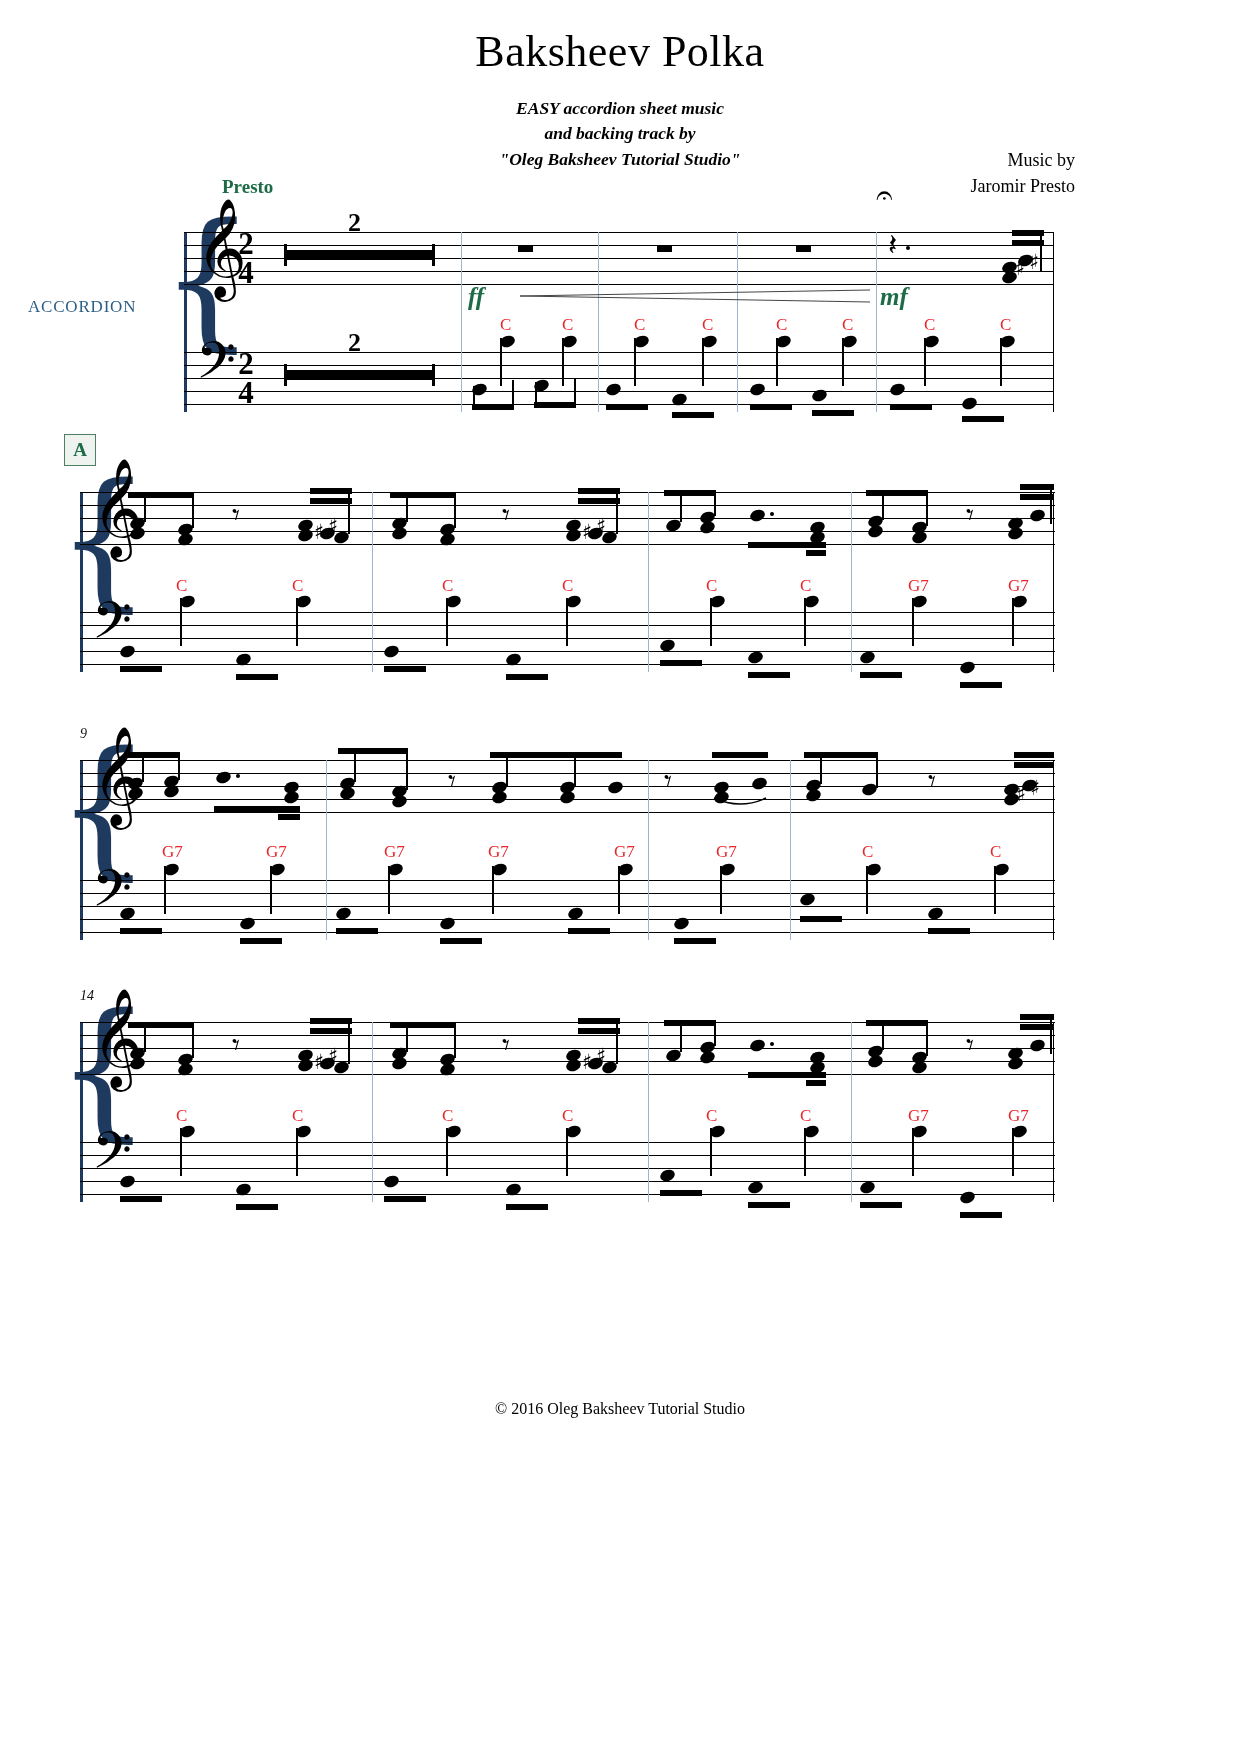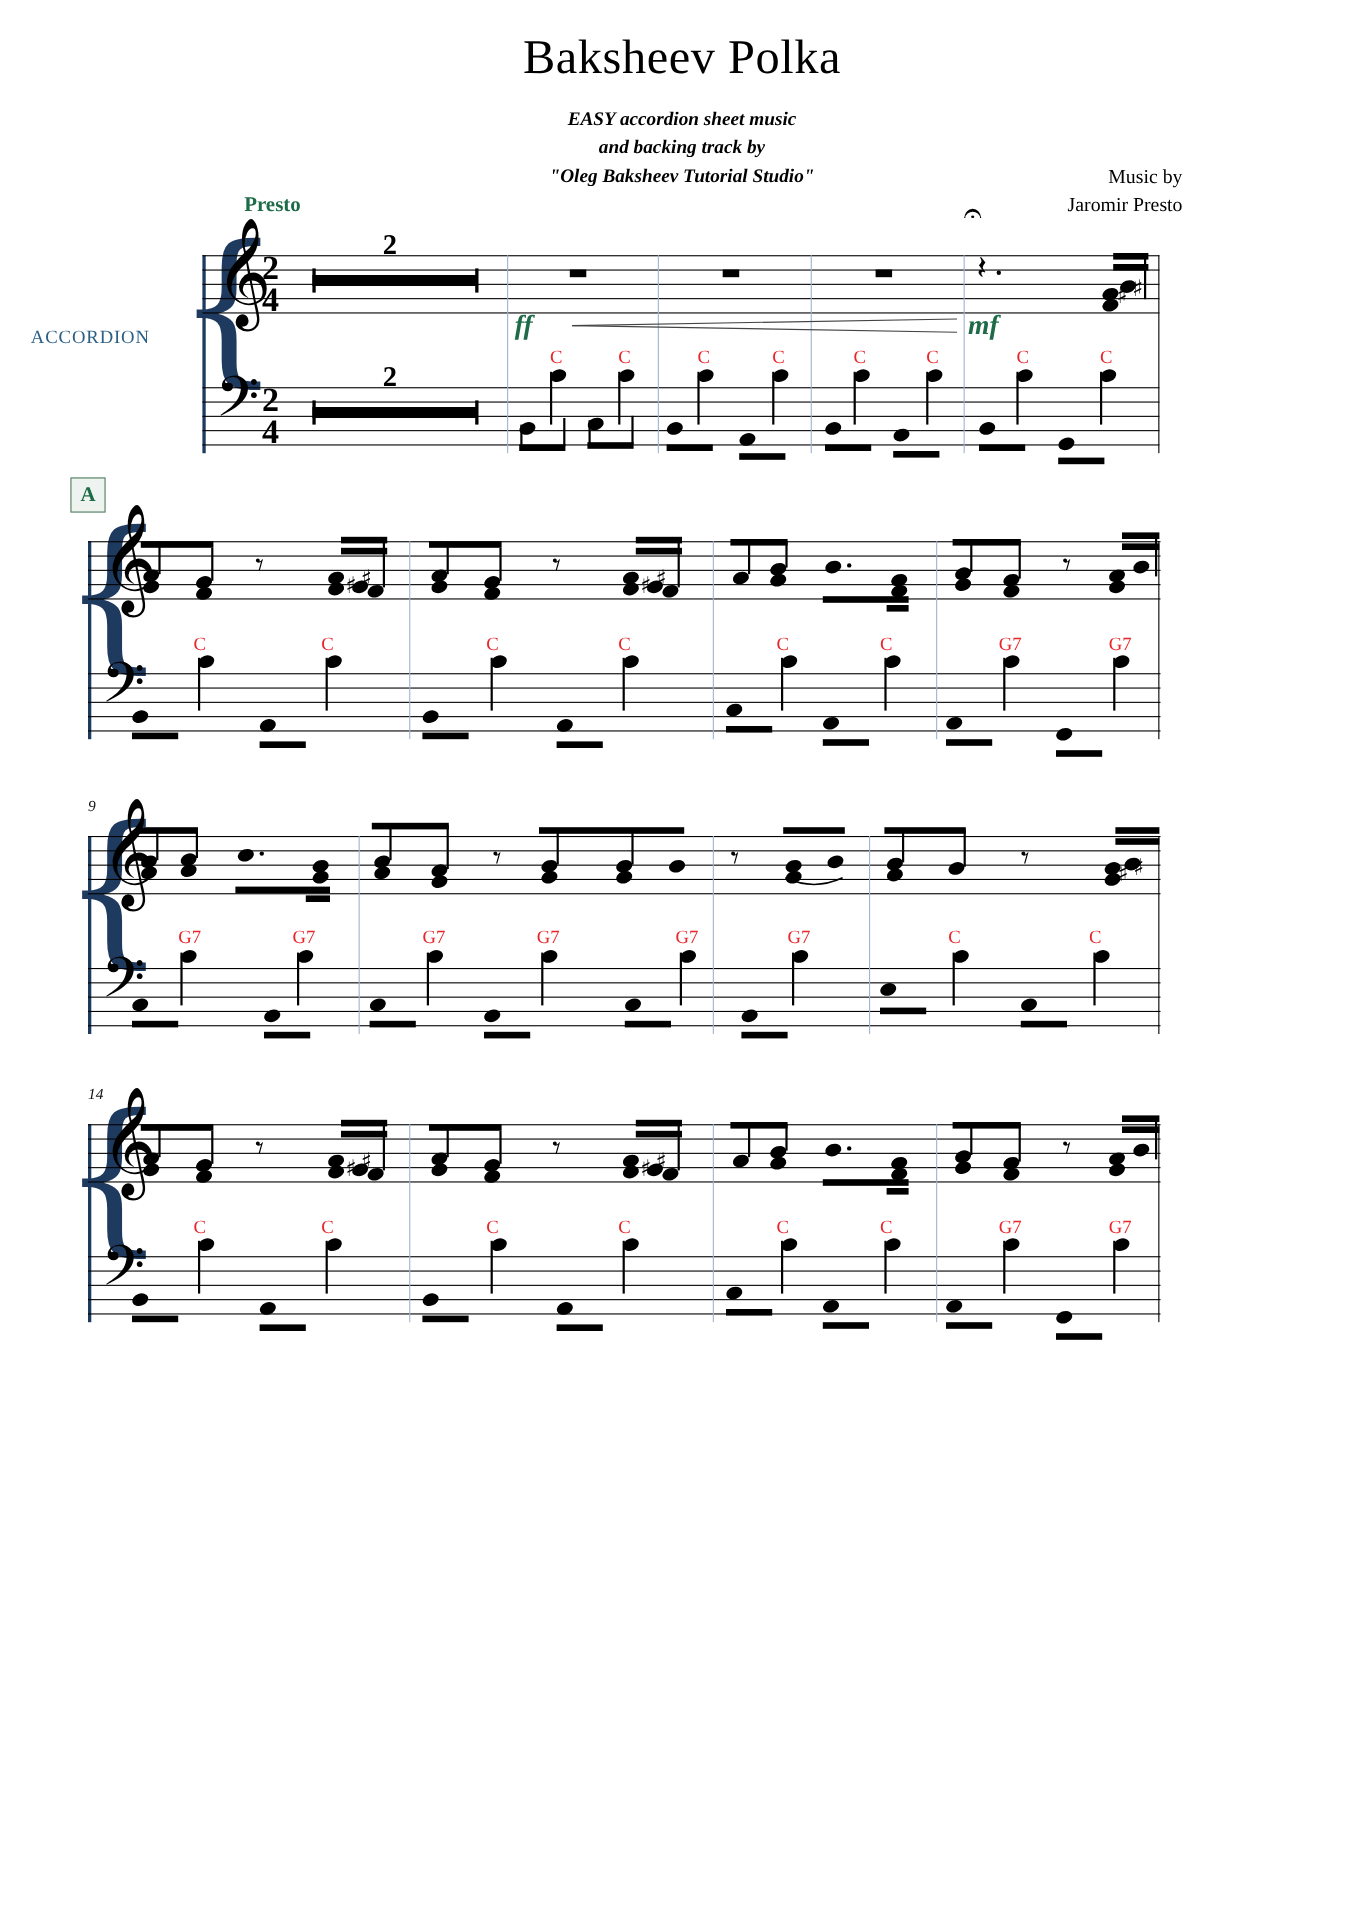--- a/index.html
+++ b/index.html
@@ -79,20 +79,21 @@
   </div>
 
   <div class="composer">
     <div>Music by</div>
     <div>Jaromir Presto</div>
   </div>
 
   <div class="instrument">ACCORDION</div>
   <div class="tempo">Presto</div>
   <div class="rehearsal">A</div>
+  <div class="copyright">© 2016 Oleg Baksheev Tutorial Studio</div>
 
   <div class="system" style="left:0;top:0;width:1240px;height:440px;">
 
     <div class="brace" style="left:160px;top:218px;">{</div>
     <div class="barline heavy" style="left:184px;top:232px;height:180px;background:#1e3a5f;"></div>
 
     <div class="staff" style="left:184px;top:232px;width:870px;height:56px;">
       <div class="line" style="top:0px;width:870px;"></div>
       <div class="line" style="top:13px;width:870px;"></div>
       <div class="line" style="top:26px;width:870px;"></div>

